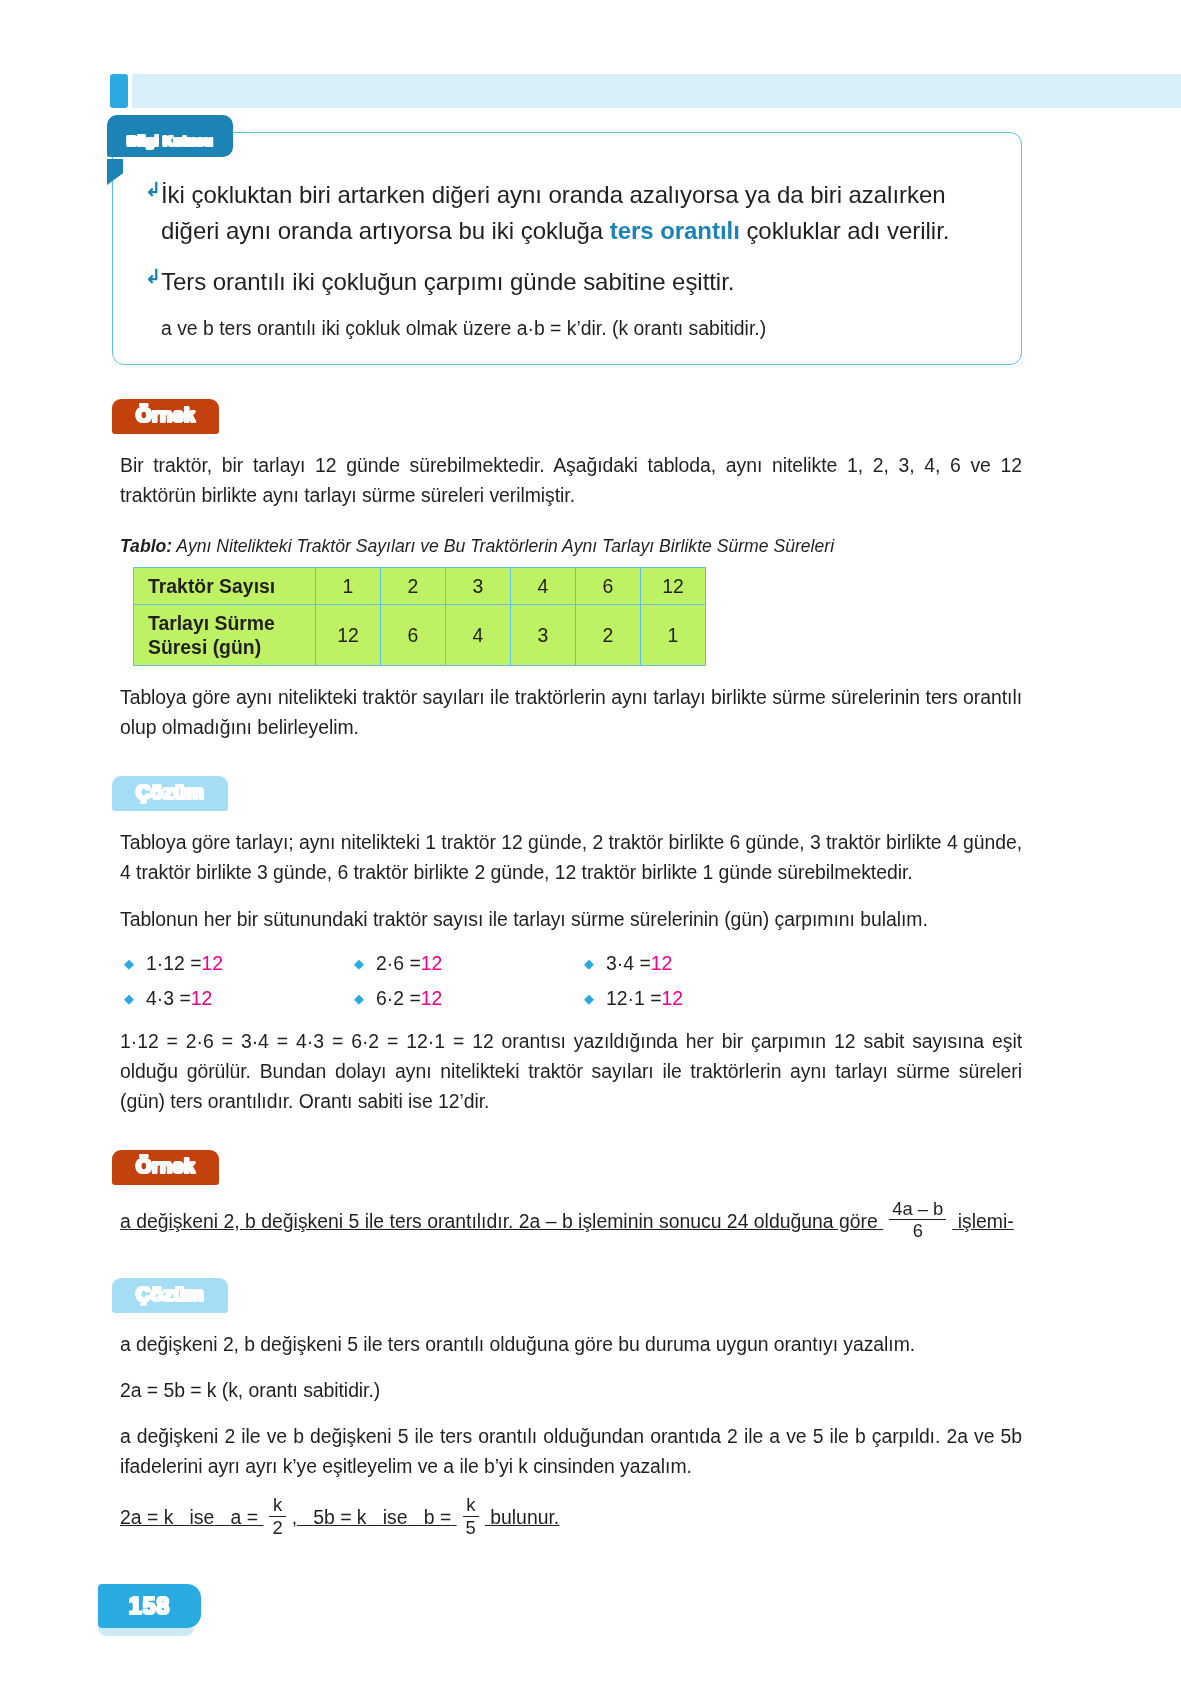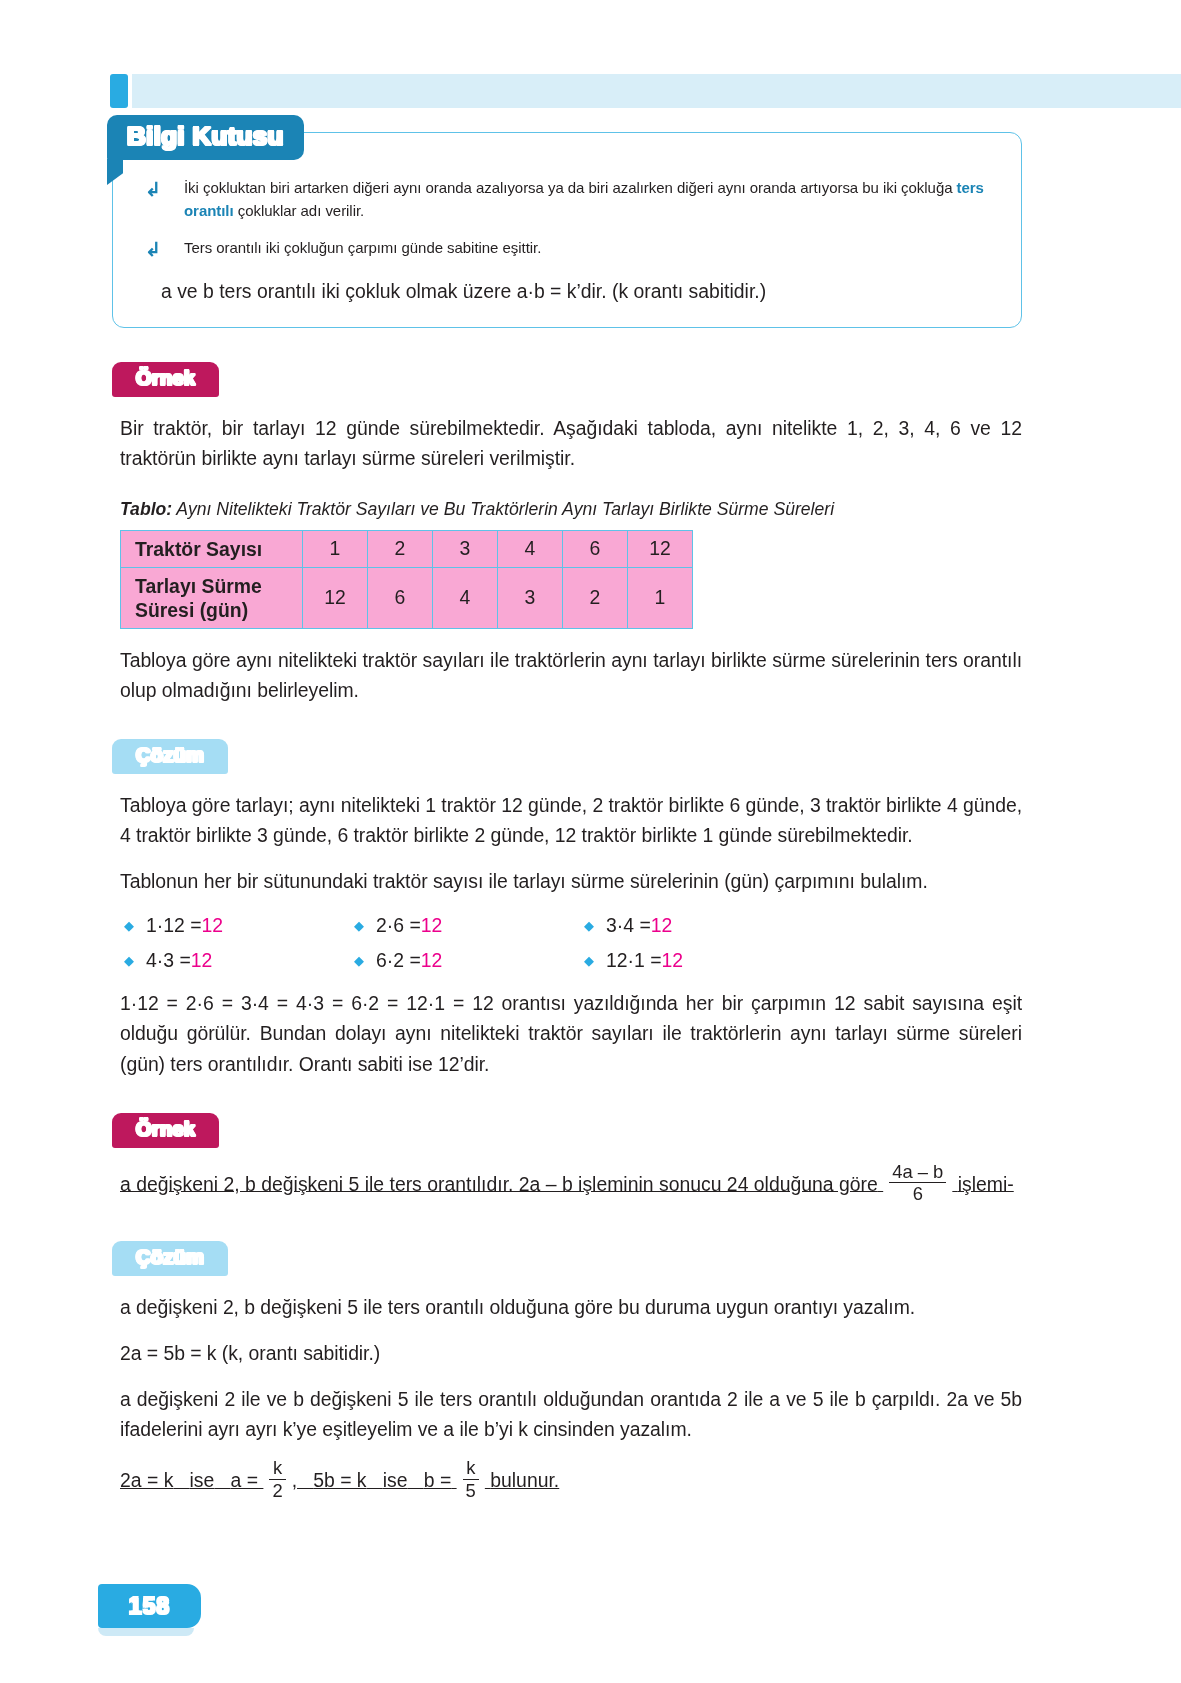--- a/index.html
+++ b/index.html
@@ -60,23 +60,23 @@
     padding: 44px 26px 20px 26px;
     margin-bottom: 0;
   }
   .info-tab {
     position: absolute;
     top: -18px;
     left: -6px;
     background: #1b84b5;
     color: #ffffff;
     font-weight: bold;
-    font-size: 26px;
+    font-size: 14px;
     letter-spacing: .3px;
-    padding: 6px 20px 8px 20px;
+    padding: 18px 20px 8px 20px;
     border-radius: 10px 10px 10px 2px;
     text-shadow:
       -1.2px -1.2px 0 #ffffff,
        1.2px -1.2px 0 #ffffff,
       -1.2px  1.2px 0 #ffffff,
        1.2px  1.2px 0 #ffffff,
        0px   -1.4px 0 #ffffff,
        0px    1.4px 0 #ffffff,
       -1.4px  0px   0 #ffffff,
        1.4px  0px   0 #ffffff;
@@ -103,24 +103,23 @@
     width: 22px;
     color: #1b84b5;
     font-size: 19px;
     line-height: 1.45;
     text-align: left;
     font-weight: bold;
     transform: scaleX(-1);
     margin-top: -1px;
   }
   .info-text {
-    font-size: 15px;
+    font-size: 24px;
     line-height: 1.52;
     letter-spacing: -0.05px;
-    margin-left: 23px;
   }
   .hl-blue { color:#1b84b5; font-weight: bold; }
   .indent-line {
     margin-left: 22px;
     font-size: 19.4px;
     line-height: 1.52;
     margin-top: 10px;
   }
 
   
@@ -135,21 +134,21 @@
     text-shadow:
       -1.2px -1.2px 0 #ffffff,
        1.2px -1.2px 0 #ffffff,
       -1.2px  1.2px 0 #ffffff,
        1.2px  1.2px 0 #ffffff,
        0px   -1.4px 0 #ffffff,
        0px    1.4px 0 #ffffff,
       -1.4px  0px   0 #ffffff,
        1.4px  0px   0 #ffffff;
   }
-  .chip-ornek { background: #be185d; }
+  .chip-ornek { background: #c2410c; }
   .chip-cozum { background: #a5ddf4; }
 
   .block { margin-top: 34px; }
   .para {
     font-size: 19.4px;
     line-height: 1.55;
     letter-spacing: -0.05px;
     margin: 16px 0 0 8px;
     text-align: justify;
     text-justify: inter-word;
@@ -160,22 +159,22 @@
   .table-caption {
     font-size: 17.6px;
     font-style: italic;
     margin: 26px 0 10px 8px;
   }
   .table-caption b { font-style: italic; font-weight: bold; }
 
   
   table.data {
     border-collapse: collapse;
-    margin-left: 8px;
-    background: #f9a8d4;
+    margin-left: 21px;
+    background: #bef264;
   }
   table.data td {
     border: 1.3px solid #5ec2e8;
     text-align: center;
     font-size: 19.4px;
     padding: 6px 0;
   }
   table.data td.rowhead {
     font-weight: bold;
     text-align: left;

